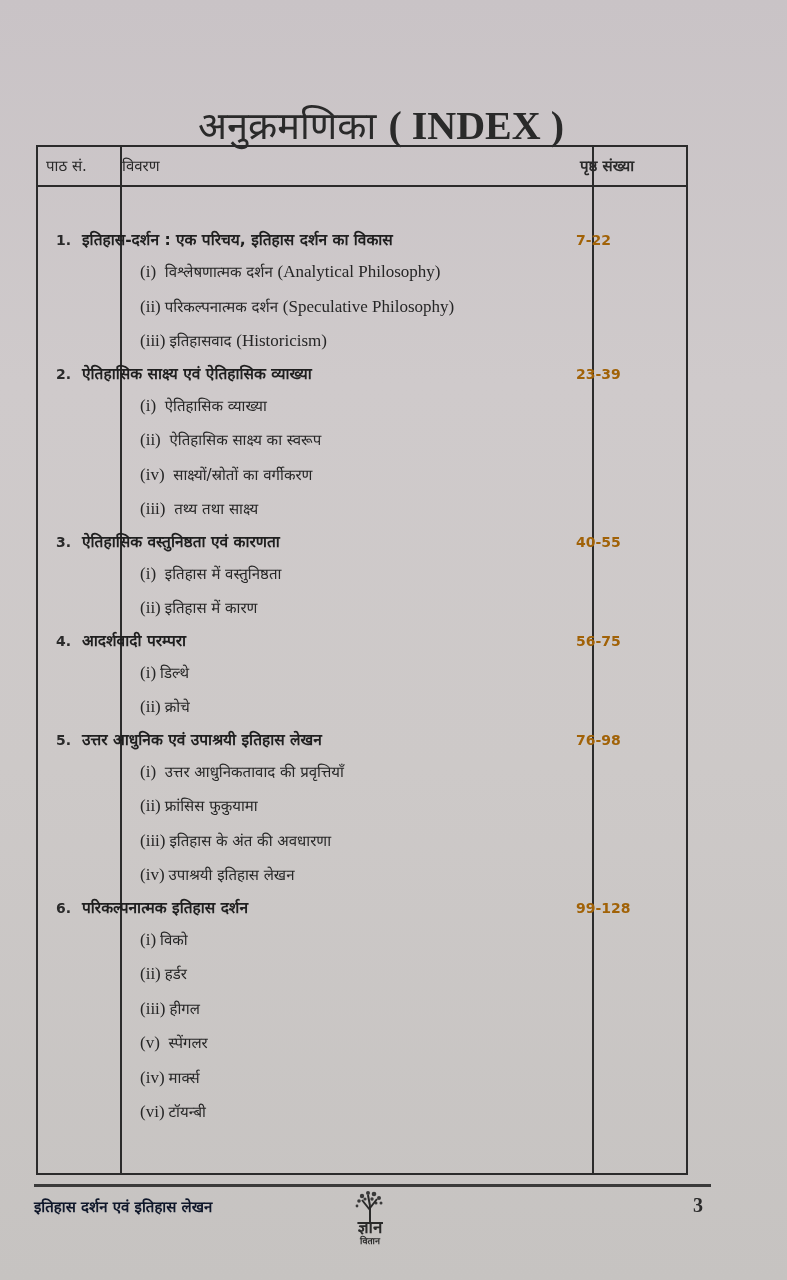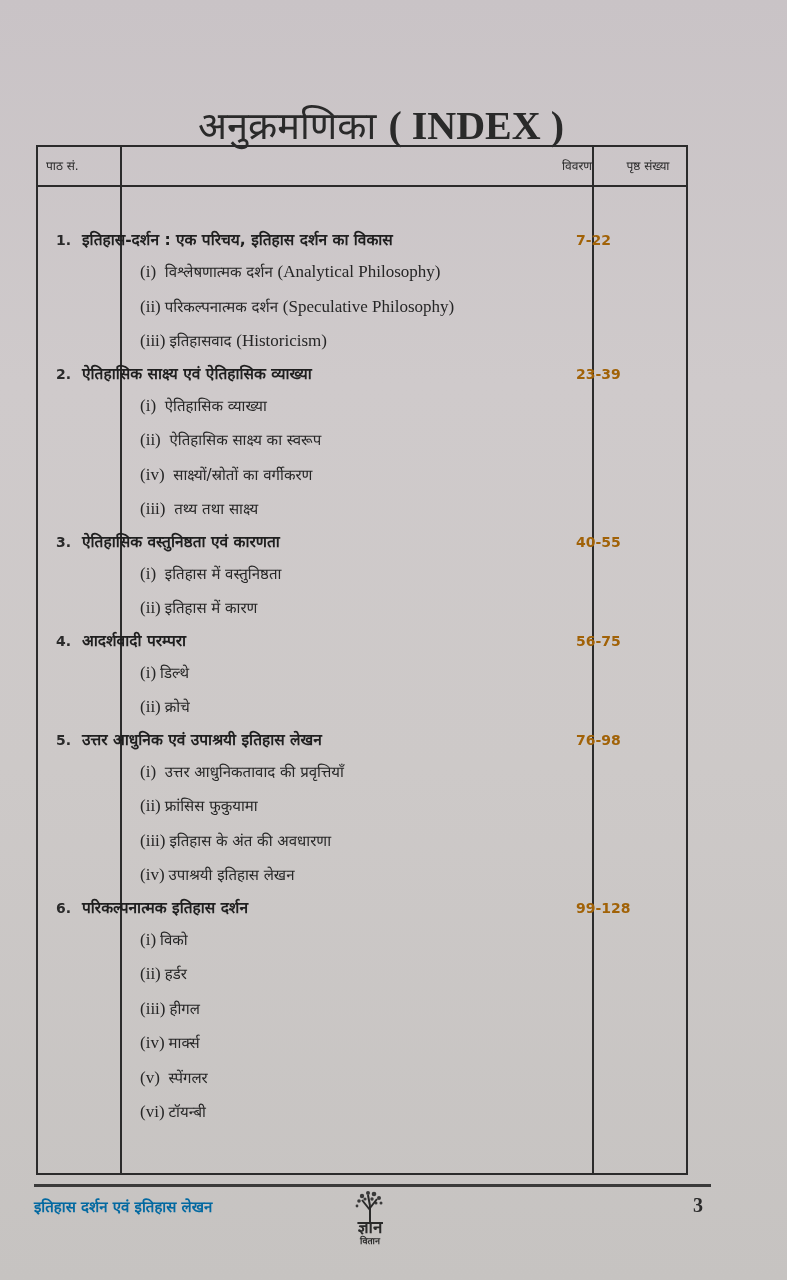--- a/index.html
+++ b/index.html
@@ -59,26 +59,26 @@
       top: 0;
       height: 40px;
       border-bottom: 2px solid #2b2b2b;
       box-sizing: border-box;
     }
     .hcell {
       position: absolute;
       top: 0;
       height: 25px;
       line-height: 38px;
-      font-size: 12px;
+      font-size: 15px;
       color: #2a2a2a;
     }
     .hcell.h1 { left: 8px; width: 72px; }
-    .hcell.h2 { left: 84px; width: 470px; text-align: right; }
-    .hcell.h3 { left: 564px; width: 92px; text-align: center; font-weight: normal; }
+    .hcell.h2 { left: 84px; width: 470px; text-align: left; }
+    .hcell.h3 { left: 542px; width: 92px; font-weight: bold; }
     .body-area {
       position: absolute;
       left: 0;
       right: 0;
       top: 78px;
     }
     .chapter {
       position: relative;
     }
     .ch-num {
@@ -132,21 +132,21 @@
       width: 677px;
       height: 0;
       border-top: 3px solid #3a3a3a;
     }
     .footer-text {
       position: absolute;
       left: 34px;
       top: 1196px;
       font-size: 15px;
       font-weight: bold;
-      color: #0369a1;
+      color: #0f172a;
     }
     .footer-page {
       position: absolute;
       left: 693px;
       top: 1194px;
       font-family: "Liberation Serif", "DejaVu Serif", serif;
       font-size: 20px;
       font-weight: bold;
       color: #2a2a2a;
     }
@@ -240,22 +240,22 @@
       <div class="sub"><span class="roman">(iv)</span><span>उपाश्रयी इतिहास लेखन</span></div>
     </div>
 
     <div class="chapter">
       <div class="ch-num">6.</div>
       <div class="ch-title">परिकल्पनात्मक इतिहास दर्शन</div>
       <div class="ch-pages">99-128</div>
       <div class="sub"><span class="roman">(i)</span><span>विको</span></div>
       <div class="sub"><span class="roman">(ii)</span><span>हर्डर</span></div>
       <div class="sub"><span class="roman">(iii)</span><span>हीगल</span></div>
+      <div class="sub"><span class="roman">(v)</span> <span>स्पेंगलर</span></div>
       <div class="sub"><span class="roman">(iv)</span><span>मार्क्स</span></div>
-      <div class="sub"><span class="roman">(v)</span> <span>स्पेंगलर</span></div>
       <div class="sub"><span class="roman">(vi)</span><span>टॉयन्बी</span></div>
     </div>
 
   </div>
 </div>
 
 <div class="footer-rule"></div>
 <div class="footer-text">इतिहास दर्शन एवं इतिहास लेखन</div>
 
 <div class="logo">

